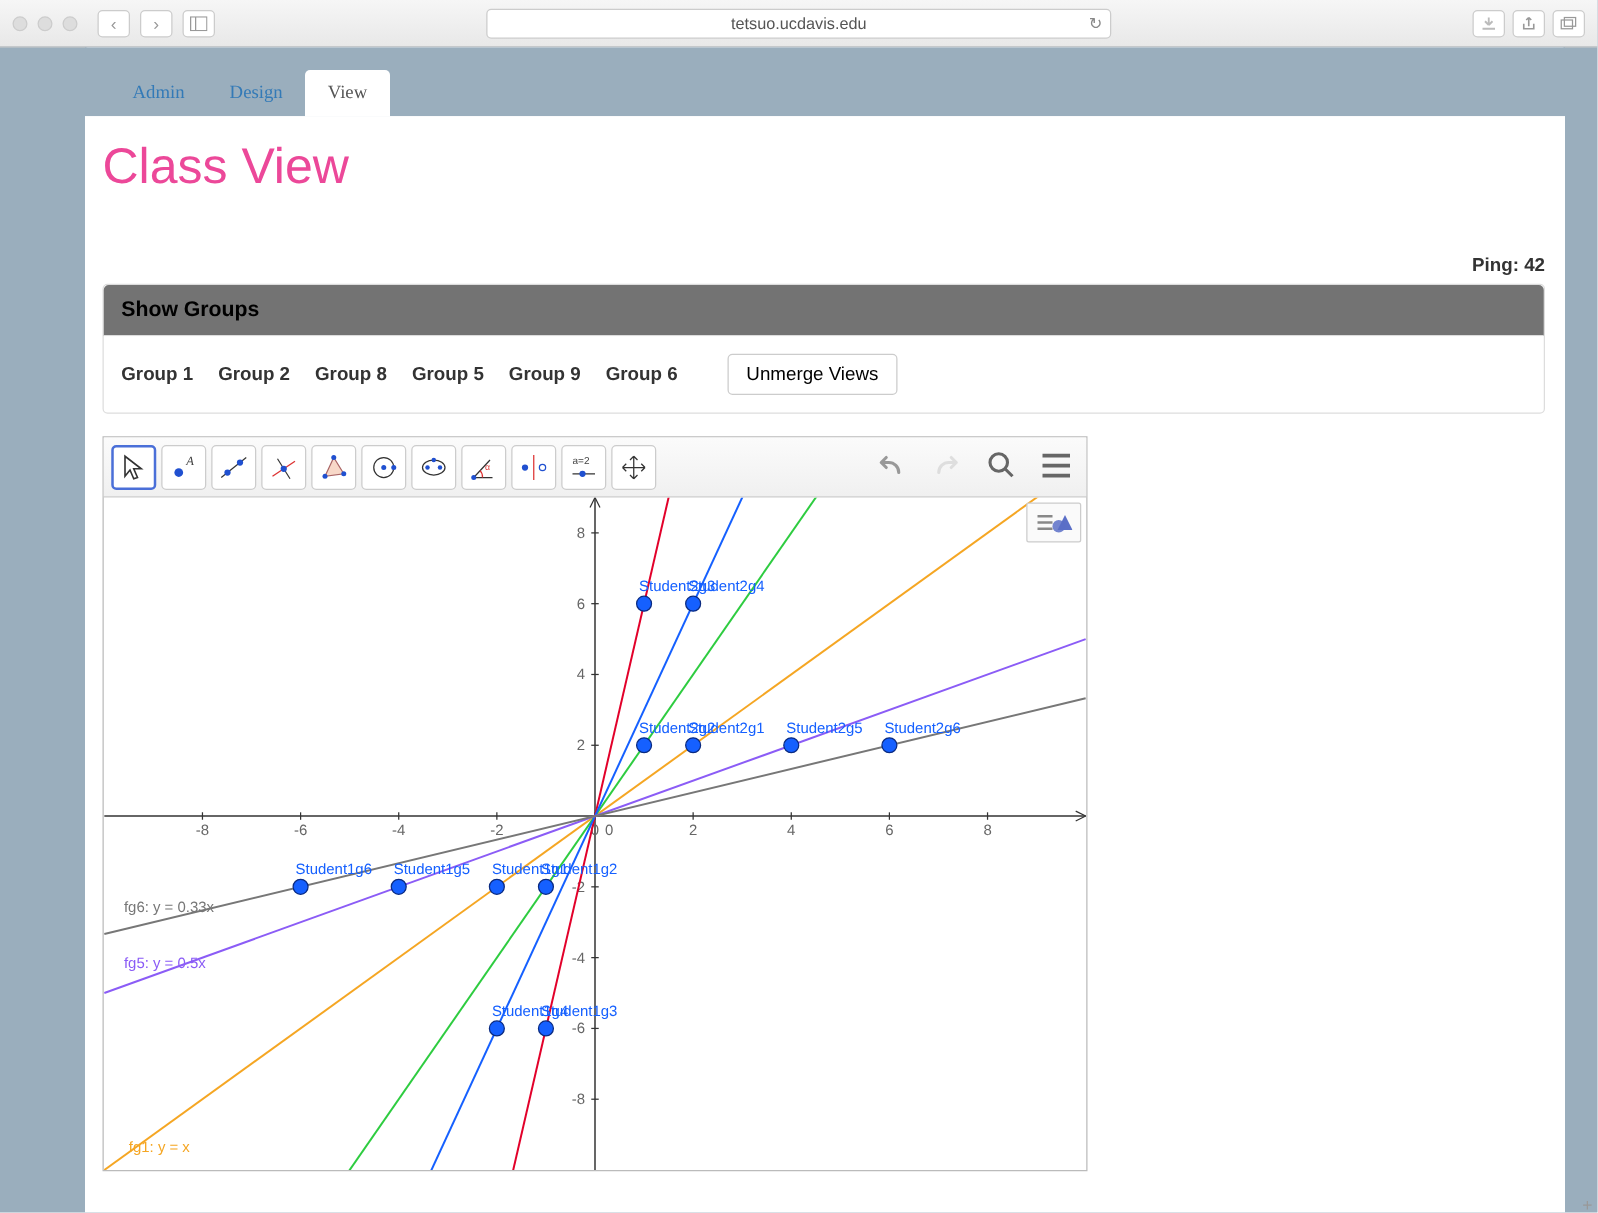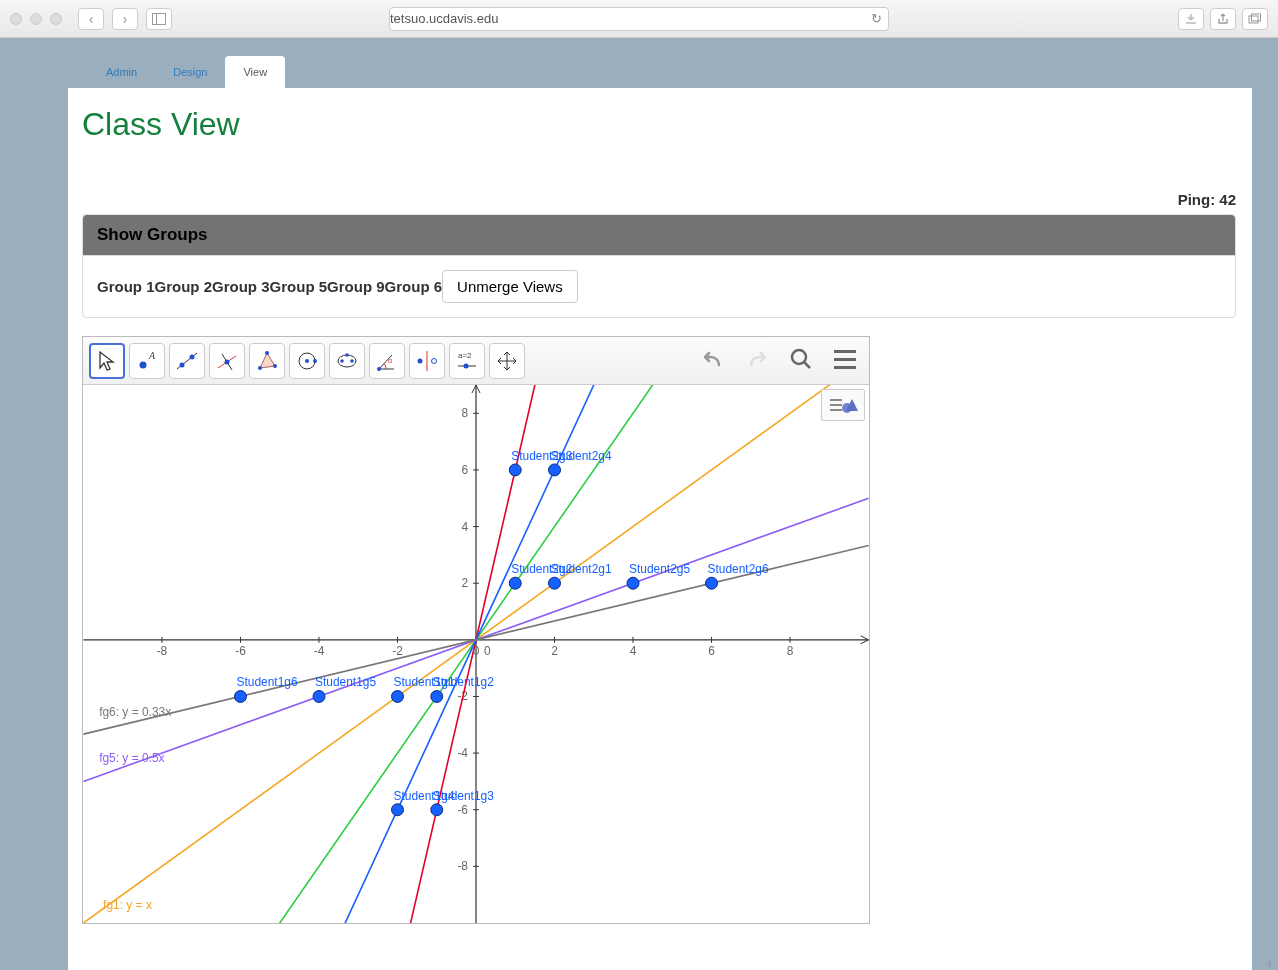--- a/index.html
+++ b/index.html
@@ -17,21 +17,21 @@
     background: linear-gradient(#f6f6f6, #e8e8e8);
     border-bottom: 1px solid #ccc;
     display: flex;
     align-items: center;
     padding: 0 10px;
     gap: 8px;
   }
   .traffic-lights { display:flex; gap:8px; margin-right:8px;}
   .traffic-lights span { width:12px; height:12px; border-radius:50%; background:#ddd; border:1px solid #ccc; display:inline-block;}
   .nav-btn { width:26px; height:22px; border:1px solid #ccc; border-radius:4px; background:#fff; display:flex; align-items:center; justify-content:center; color:#999; font-size:14px;}
-  .url-bar { flex:1; max-width:500px; margin:0 auto; height:24px; background:#fff; border:1px solid #ccc; border-radius:4px; display:flex; align-items:center; font-size:13px; color:#555; position:relative;}
+  .url-bar { flex:1; max-width:500px; margin:0 auto; height:24px; background:#fff; border:1px solid #ccc; border-radius:4px; display:flex; align-items:center; justify-content:center; font-size:13px; color:#555; position:relative;}
   .url-bar .reload { position:absolute; right:6px; color:#888;}
   .chrome-right { display:flex; gap:6px; margin-left:auto;}
   .chrome-spacer { flex:1; }
   .chrome-url-wrap { position:absolute; left:50%; transform:translateX(-50%); width:500px;}
   .plus-tab { position:absolute; right:4px; bottom:-2px; color:#999; font-size:14px;}
   
   
   .page-wrap {
     position:absolute;
     top:38px; left:68px; right:26px;
@@ -42,58 +42,61 @@
   }
   .tabs-bar {
     background:#9aaebd;
     padding-top:18px;
     padding-left:20px;
     display:flex;
     gap:0;
   }
   .tab {
     padding:10px 18px;
-    font-size:11px;
+    font-size:15px;
     cursor:pointer;
     border-radius:4px 4px 0 0;
+    font-family:Liberation Serif, serif;
   }
   .tab.inactive { color:#337ab7; }
   .tab.active { background:#fff; color:#555; }
   .content {
     background:#fff;
     padding: 12px 16px 0 14px;
   }
-  h1.page-title { font-size:32px; font-weight:500; color:#15803d; margin:6px 0 12px 0;}
+  h1.page-title { font-size:40px; font-weight:500; color:#ec4899; margin:6px 0 12px 0;}
   .ping { text-align:right; font-size:15px; color:#333; font-weight:600; margin-bottom:6px;margin-top:48px;}
   .panel {
     border:1px solid #ddd;
     border-radius:4px;
     margin-bottom:18px;
   }
   .panel-heading {
     background:#737373;
     padding:10px 14px;
     font-size:17px;
     font-weight:600;
     border-bottom:1px solid #ddd;
     border-radius:4px 4px 0 0;
   }
   .panel-body {
     padding:14px;
     display:flex;
     align-items:center;
+    gap:20px;
   }
   .group-link { font-weight:600; font-size:15px; color:#333; cursor:pointer;}
   .btn {
     border:1px solid #ccc;
     background:#fff;
     padding:7px 14px;
     border-radius:4px;
     font-size:15px;
     cursor:pointer;
+    margin-left:20px;
   }
   h3.section-title { font-size:20px; font-weight:500; margin:6px 0 8px 0; color:#333;}
   
   
   .ggb {
     width:788px;
     height:588px;
     border:1px solid #bbb;
     position:relative;
     background:#fff;
@@ -196,21 +199,21 @@
   </div>
   <div class="content">
     <h1 class="page-title">Class View</h1>
     <div class="ping">Ping: 42</div>
 
     <div class="panel">
       <div class="panel-heading">Show Groups</div>
       <div class="panel-body">
         <span class="group-link">Group 1</span>
         <span class="group-link">Group 2</span>
-        <span class="group-link">Group 3</span>
+        <span class="group-link">Group 8</span>
         <span class="group-link">Group 5</span>
         <span class="group-link">Group 9</span>
         <span class="group-link">Group 6</span>
         <button class="btn">Unmerge Views</button>
       </div>
     </div>
 
 
     <div class="ggb">
       <div class="ggb-toolbar">

